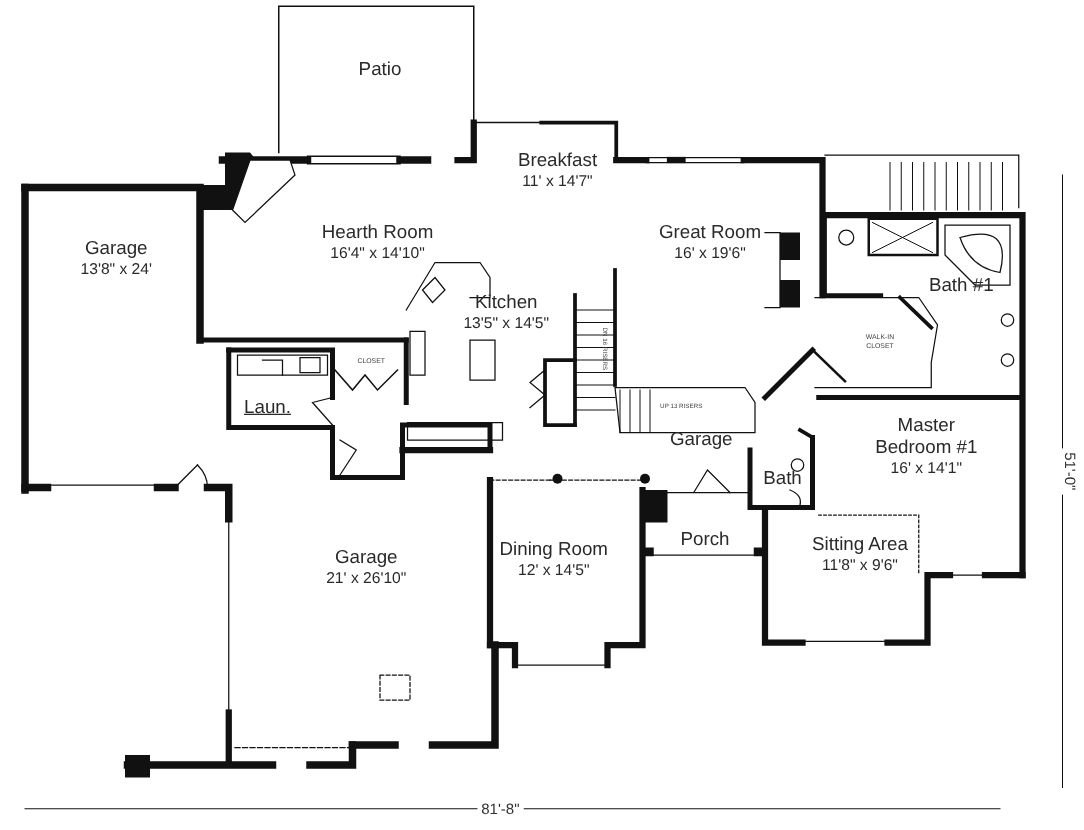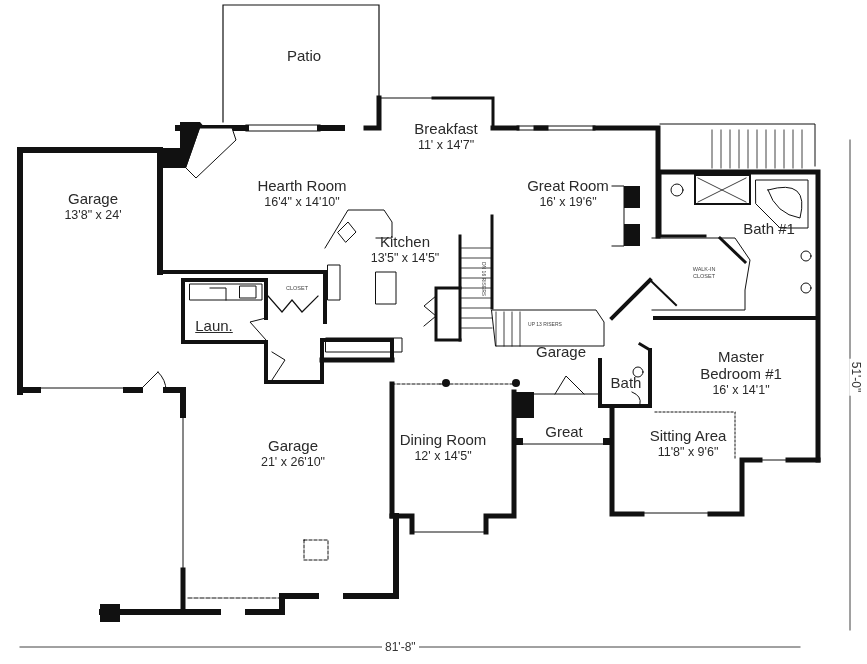--- a/index.html
+++ b/index.html
@@ -142,22 +142,22 @@
 
 <div class="lbl" style="left:304px;top:47px;"><span>Patio</span></div>
 <div class="lbl" style="left:446px;top:120px;"><span>Breakfast</span><span class="dim">11' x 14'7"</span></div>
 <div class="lbl" style="left:93px;top:190px;"><span>Garage</span><span class="dim">13'8" x 24'</span></div>
 <div class="lbl" style="left:278px;top:177px;margin-left:24px;"><span>Hearth Room</span><span class="dim">16'4" x 14'10"</span></div>
 <div class="lbl" style="left:568px;top:177px;"><span>Great Room</span><span class="dim">16' x 19'6"</span></div>
 <div class="lbl" style="left:405px;top:233px;text-align:center;"><span>Kitchen</span><span class="dim">13'5" x 14'5"</span></div>
 <div class="lbl" style="left:769px;top:220px;"><span>Bath #1</span></div>
 <div class="lbl" style="left:214px;top:317px;text-decoration:underline;"><span>Laun.</span></div>
 <div class="lbl" style="left:561px;top:343px;"><span>Garage</span></div>
-<div class="lbl" style="left:741px;top:348px;white-space:pre;"><span>Master
+<div class="lbl" style="left:741px;top:332px;white-space:pre;"><span>Master
 Bedroom #1</span><span class="dim">16' x 14'1"</span></div>
 <div class="lbl" style="left:626px;top:374px;"><span>Bath</span></div>
 <div class="lbl" style="left:293px;top:437px;"><span>Garage</span><span class="dim">21' x 26'10"</span></div>
 <div class="lbl" style="left:443px;top:431px;"><span>Dining Room</span><span class="dim">12' x 14'5"</span></div>
-<div class="lbl" style="left:564px;top:423px;"><span>Great</span></div>
+<div class="lbl" style="left:564px;top:423px;"><span>Porch</span></div>
 <div class="lbl" style="left:677px;top:427px;margin-left:11px;"><span>Sitting Area</span><span class="dim">11'8" x 9'6"</span></div>
 
 <div class="dimtxt" style="left:382px;top:640px;background:#fff;padding:0 3px;">81'-8"</div>
 <div class="dimtxt" style="left:838px;top:370px;background:#fff;transform:rotate(90deg);padding:0 3px;">51'-0"</div>
 
 </body></html>

